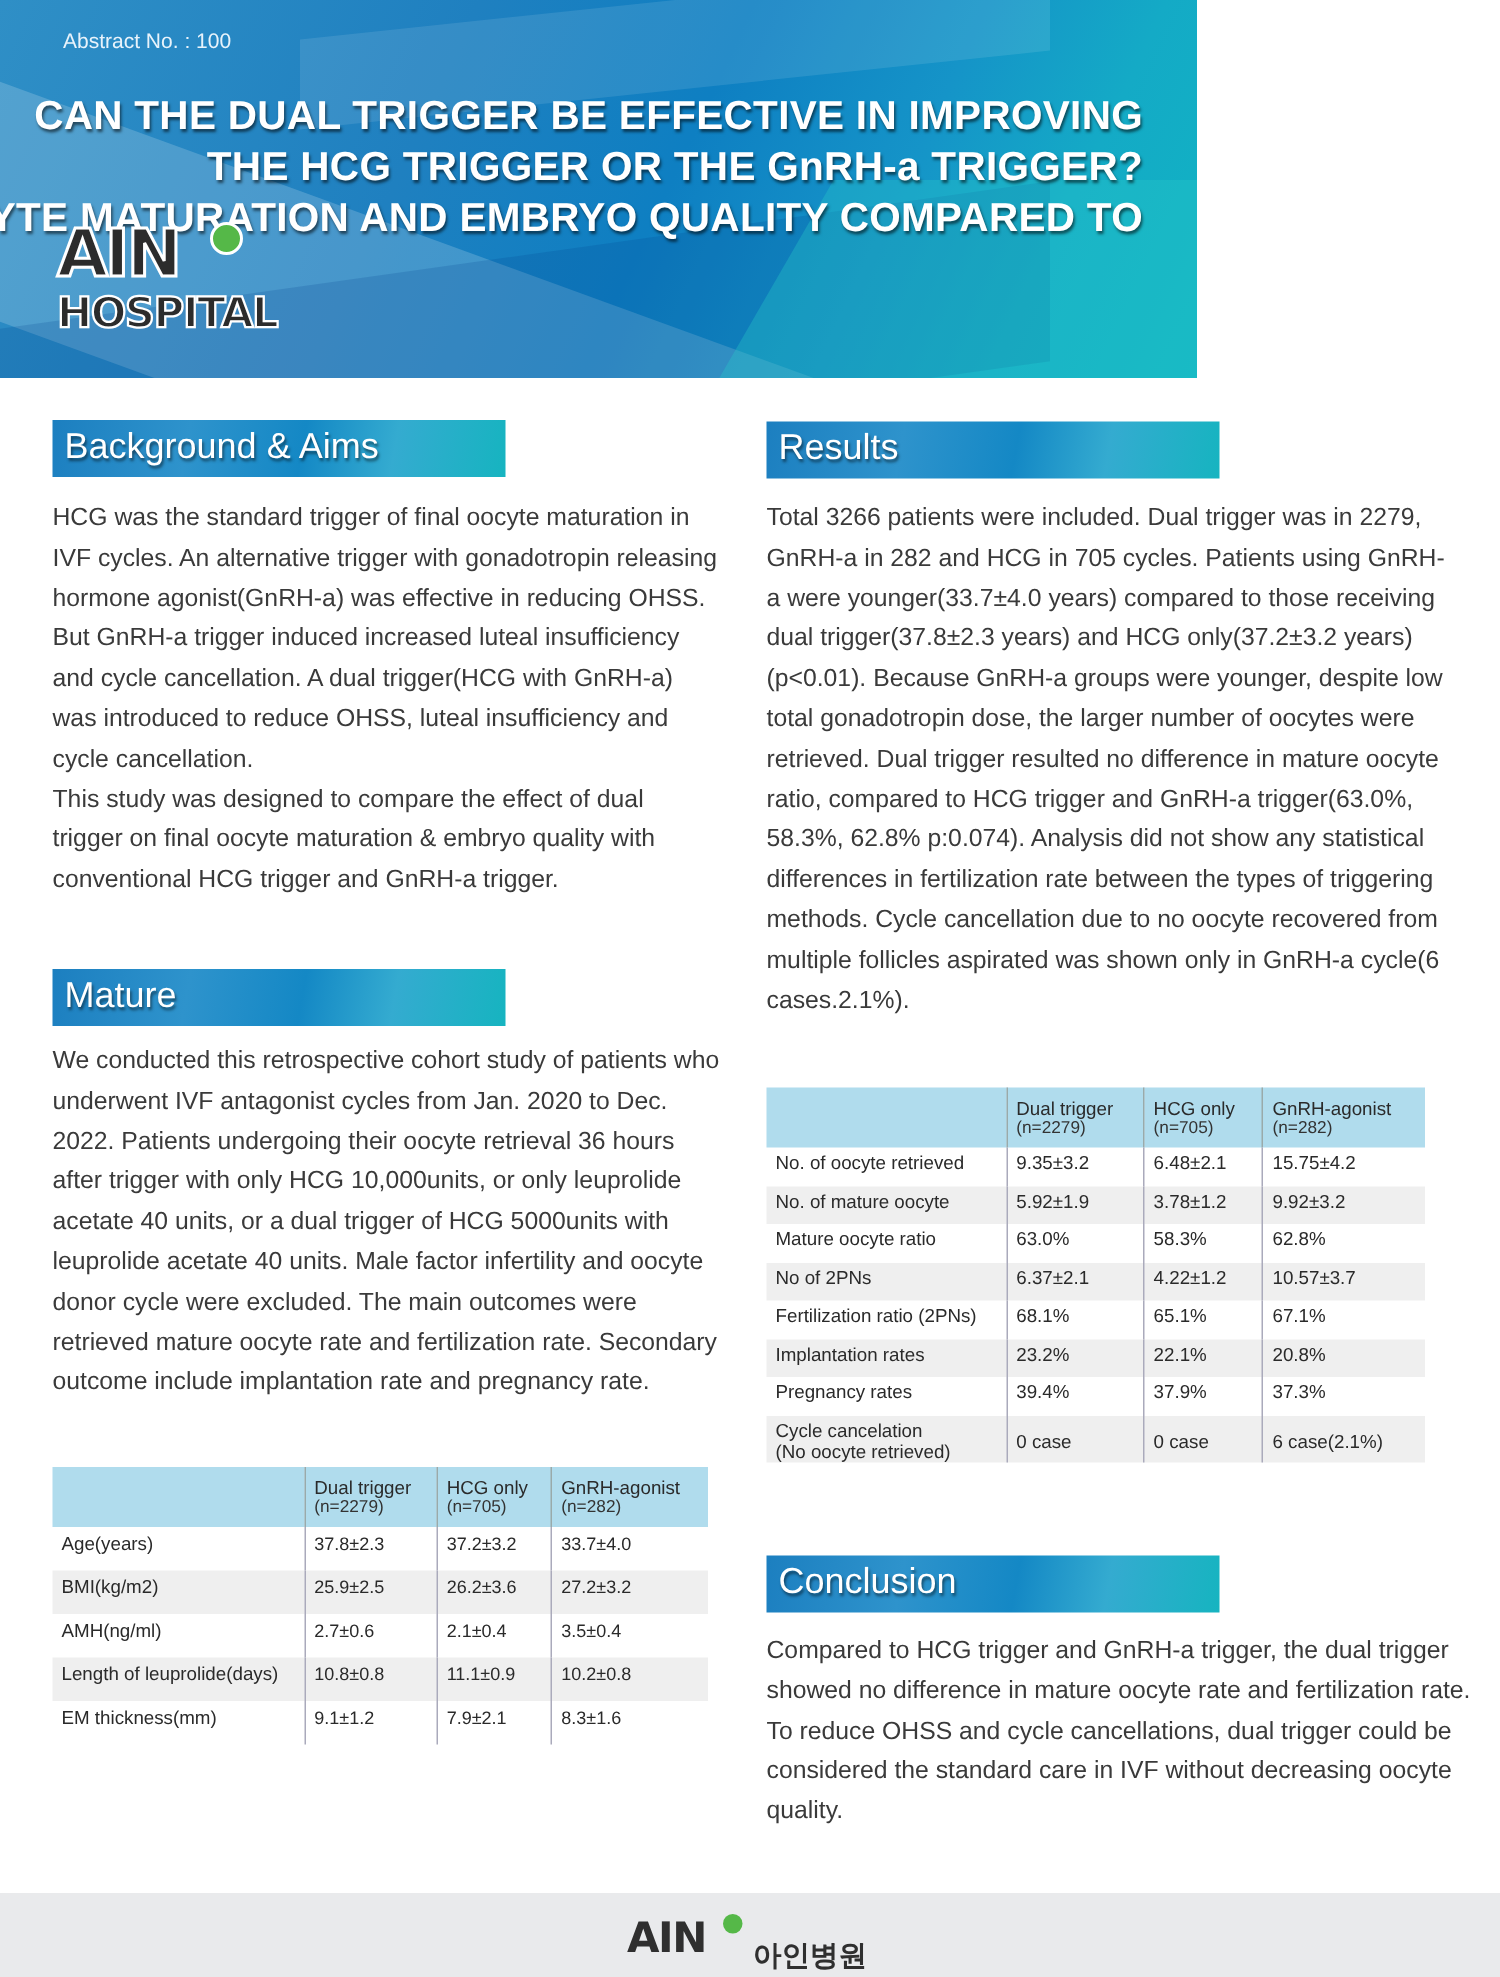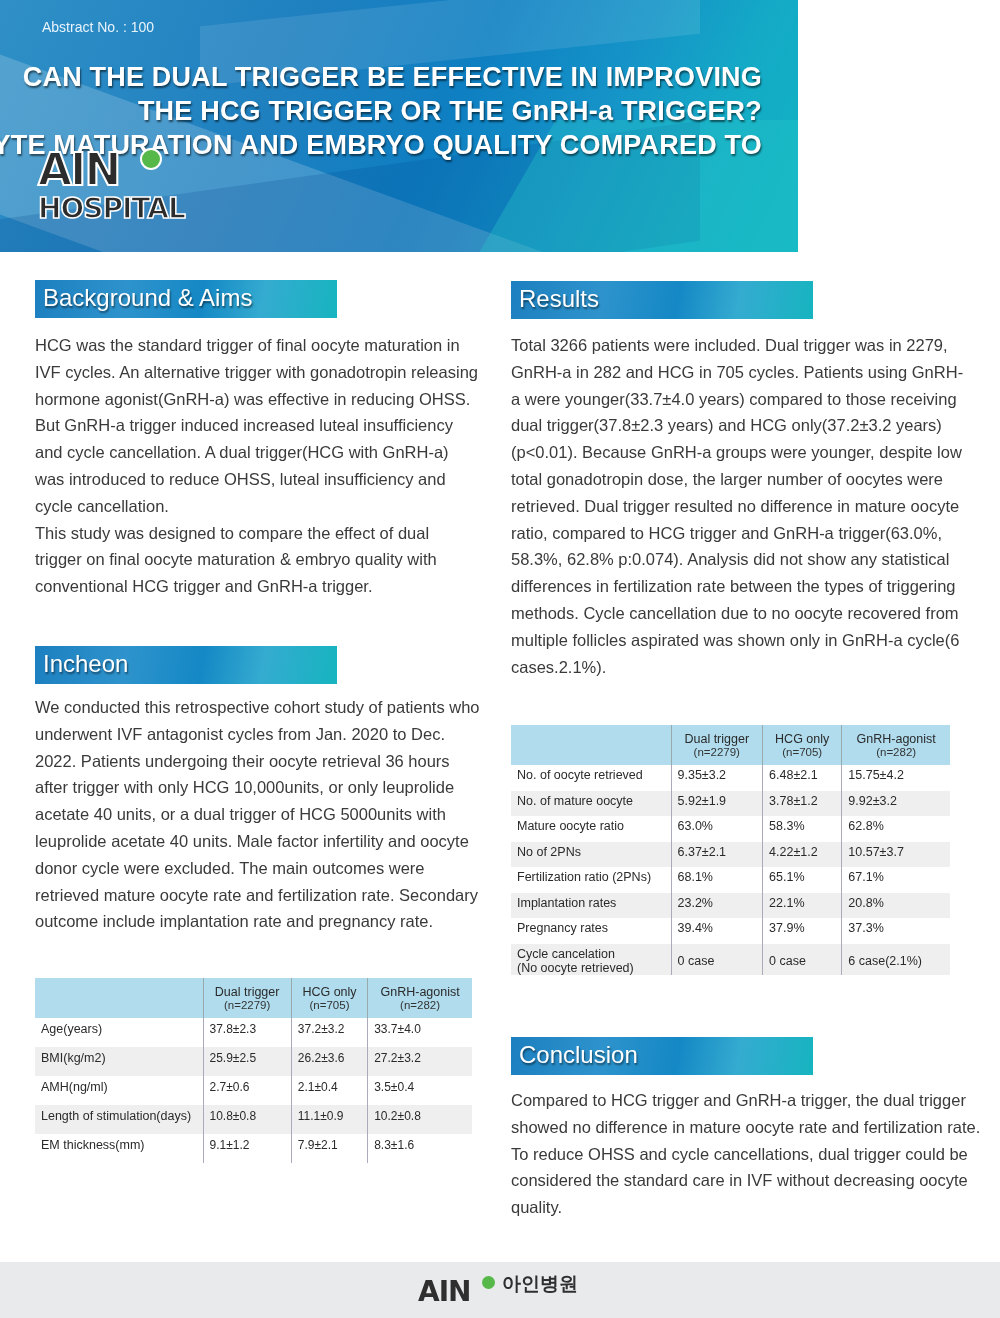--- a/index.html
+++ b/index.html
@@ -39,21 +39,21 @@
     
     .sec-head { position: absolute; height: 38px; width: 302px;
       background: linear-gradient(100deg, #1c7fc0 0%, #2e93cc 30%, #1488c5 55%, #34abd0 75%, #16b4c0 100%);
       color: #fff; font-size: 24px; padding-left: 8px; line-height: 36px;
       text-shadow: 1px 2px 2px rgba(0,0,0,0.5); }
 
     .body-text { position: absolute; font-size: 16.5px; line-height: 26.8px; color: #3a3a3a; }
 
     
     table { position: absolute; border-collapse: collapse; font-size: 12px; color: #2a2a2a; }
-    th { background: #b0dced; font-weight: normal; text-align: center; vertical-align: bottom;
+    th { background: #b0dced; font-weight: normal; text-align: left; vertical-align: bottom;
       padding: 4px 6px 6px 6px; font-size: 12.5px; line-height: 13px; border-left: 1px solid #9aa; }
     th:first-child { border-left: none; }
     th .n { font-size: 11.5px; color: #333; display: block; }
     td { padding: 0 6px; border-left: 1px solid #aab; }
     td:first-child { border-left: none; }
     tr.alt td { background: #efefef; }
 
     #tbl1 { left: 35px; top: 978px; width: 437px; }
     #tbl1 th { height: 40px; }
     #tbl1 td { height: 29px; vertical-align: top; padding-top: 4px; }
@@ -63,21 +63,21 @@
     #tbl2 th { height: 40px; font-size: 12.5px; }
     #tbl2 td { height: 25.5px; font-size: 12.5px; vertical-align: top; padding-top: 3px; }
     #tbl2 td:nth-child(1) { font-size: 12.5px; width: 160px; }
     #tbl2 tr.last td { height: 24px; line-height: 14px; vertical-align: middle; }
 
     
     .footer { position: absolute; left: 0; top: 1262px; width: 1000px; height: 56px; background: #e9eaec; }
     .footer .ain { position: absolute; left: 418px; top: 13px; font-size: 28px; font-weight: 900;
       color: #2f2f2f; letter-spacing: -1px; font-family: "DejaVu Sans", sans-serif; }
     .footer .dot { position: absolute; left: 482px; top: 14px; width: 13px; height: 13px; border-radius: 50%; background: #55b848; }
-    .footer .kr { position: absolute; left: 502px; top: 9px; font-size: 19px; font-weight: bold; color: #2f2f2f; }
+    .footer .kr { position: absolute; left: 502px; top: 29px; font-size: 19px; font-weight: bold; color: #2f2f2f; }
   </style>
 </head>
 <body>
 
 <div class="header">
   <div class="ray1"></div>
   <div class="ray2"></div>
   <div class="ray3"></div>
   <div class="ray4"></div>
 
@@ -96,21 +96,21 @@
   </div>
 
 </div>
 
 <div class="sec-head" style="left:35px; top:280px;">Background &amp; Aims</div>
 <div class="body-text" style="left:35px; top:332px; width:445px;">
   <div>HCG was the standard trigger of final oocyte maturation in IVF cycles. An alternative trigger with gonadotropin releasing hormone agonist(GnRH-a) was effective in reducing OHSS. But GnRH-a trigger induced increased luteal insufficiency and cycle cancellation. A dual trigger(HCG with GnRH-a) was introduced to reduce OHSS, luteal insufficiency and cycle cancellation.</div>
   <div>This study was designed to compare the effect of dual trigger on final oocyte maturation &amp; embryo quality with conventional HCG trigger and GnRH-a trigger.</div>
 </div>
 
-<div class="sec-head" style="left:35px; top:646px;">Incheon</div>
+<div class="sec-head" style="left:35px; top:646px;">Mature</div>
 <div class="body-text" style="left:35px; top:694px; width:450px;">We conducted this retrospective cohort study of patients who underwent IVF antagonist cycles from Jan. 2020 to Dec. 2022. Patients undergoing their oocyte retrieval 36 hours after trigger with only HCG 10,000units, or only leuprolide acetate 40 units, or a dual trigger of HCG 5000units with leuprolide acetate 40 units. Male factor infertility and oocyte donor cycle were excluded. The main outcomes were retrieved mature oocyte rate and fertilization rate. Secondary outcome include implantation rate and pregnancy rate.</div>
 
 <table id="tbl1">
   <thead>
     <tr>
       <th></th>
       <th><span>Dual trigger</span><span class="n">(n=2279)</span></th>
       <th><span>HCG only</span><span class="n">(n=705)</span></th>
       <th><span>GnRH-agonist</span><span class="n">(n=282)</span></th>
     </tr>
@@ -128,21 +128,21 @@
         <td style="white-space: pre-line;">26.2±3.6</td>
         <td style="white-space: pre-line;">27.2±3.2</td>
       </tr>
       <tr>
         <td style="white-space: pre-line;">AMH(ng/ml)</td>
         <td style="white-space: pre-line;">2.7±0.6</td>
         <td style="white-space: pre-line;">2.1±0.4</td>
         <td style="white-space: pre-line;">3.5±0.4</td>
       </tr>
       <tr class="alt">
-        <td style="white-space: pre-line;">Length of stimulation(days)</td>
+        <td style="white-space: pre-line;">Length of leuprolide(days)</td>
         <td style="white-space: pre-line;">10.8±0.8</td>
         <td style="white-space: pre-line;">11.1±0.9</td>
         <td style="white-space: pre-line;">10.2±0.8</td>
       </tr>
       <tr>
         <td style="white-space: pre-line;">EM thickness(mm)</td>
         <td style="white-space: pre-line;">9.1±1.2</td>
         <td style="white-space: pre-line;">7.9±2.1</td>
         <td style="white-space: pre-line;">8.3±1.6</td>
       </tr>

